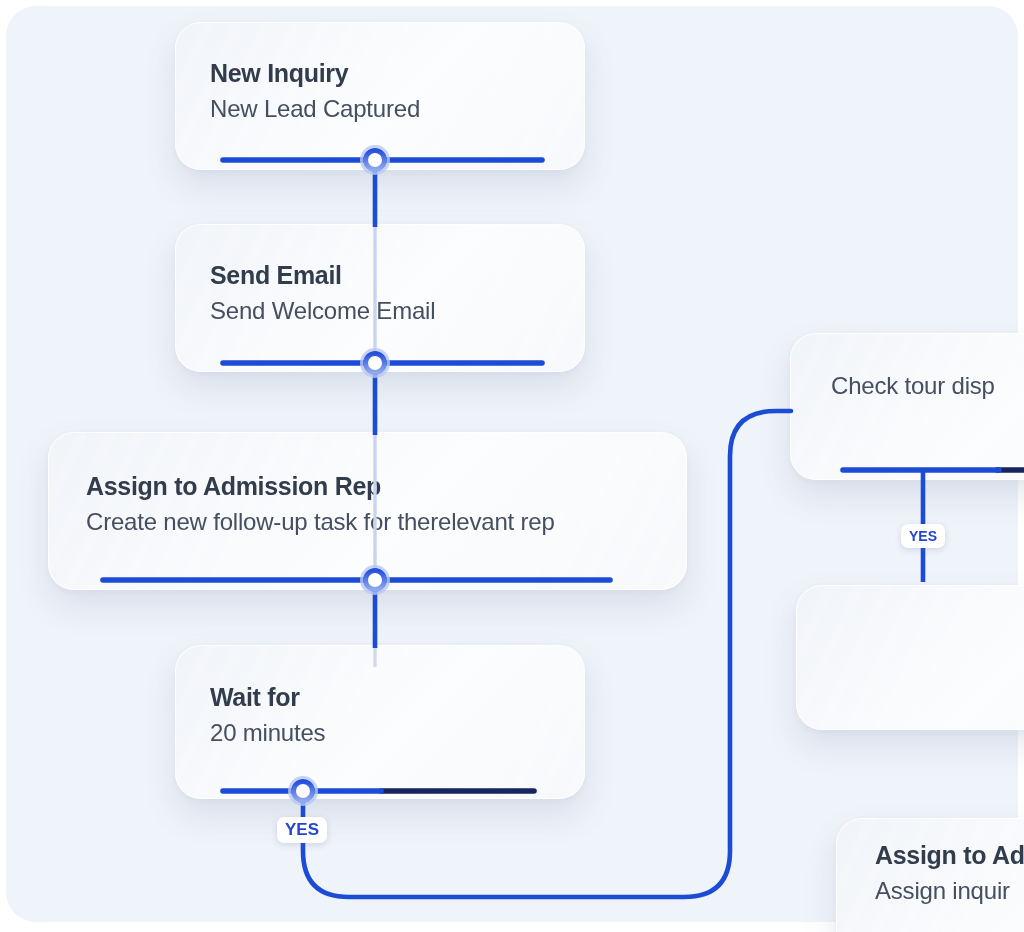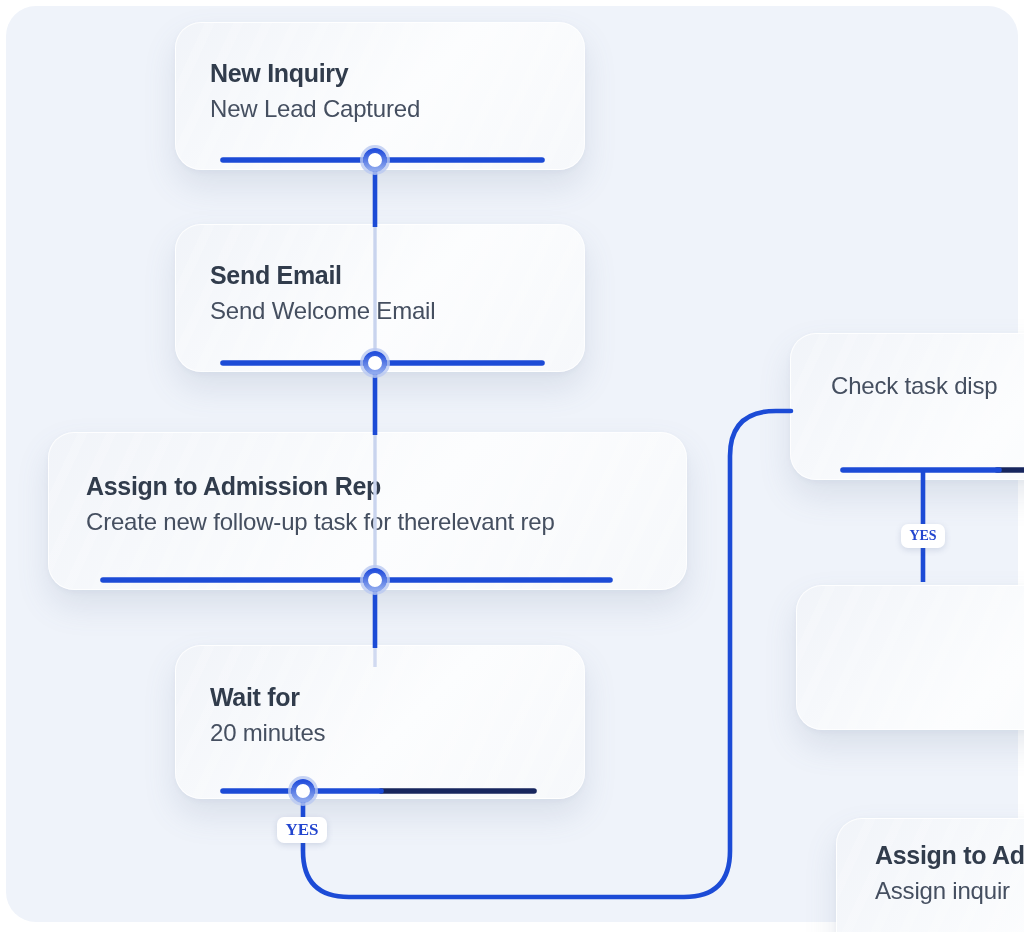--- a/index.html
+++ b/index.html
@@ -33,21 +33,21 @@
   .c6{left:796px;top:585px;width:394px;height:143px;}
   .c7{left:836px;top:818px;width:380px;height:190px;}
 
   
   svg.wires{position:absolute;left:0;top:0;z-index:5;pointer-events:none;}
 
   
   .yes-pill{position:absolute;z-index:6;background:#ffffff;border-radius:7px;
         box-shadow:0 2px 6px rgba(80,100,150,.20);
         display:flex;align-items:center;justify-content:center;
-        color:#2346cf;font-weight:700;font-family:Liberation Serif, serif;}
+        color:#2346cf;font-weight:700;}
   .yp1{left:277px;top:817px;width:50px;height:26px;font-size:17px;}
   .yp2{left:901px;top:524px;width:44px;height:24px;font-size:14px;}
 </style>
 </head>
 <body>
 
 <div class="stage">
 
   <div class="panel"></div>
 
@@ -74,21 +74,21 @@
 
   <div class="card c4">
     <div class="ctext" style="left:34px;top:33px;">
       <div class="title">Wait for</div>
       <div class="subtitle">20 minutes</div>
     </div>
   </div>
 
   <div class="card c5">
     <div class="ctext" style="left:40px;top:34px;">
-      <div class="subtitle">Check task disp</div>
+      <div class="subtitle">Check tour disp</div>
     </div>
   </div>
 
   <div class="card c6">
     <div class="ctext" style="left:30px;top:31px;">
     </div>
   </div>
 
   <div class="card c7">
     <div class="ctext" style="left:38px;top:18px;">

